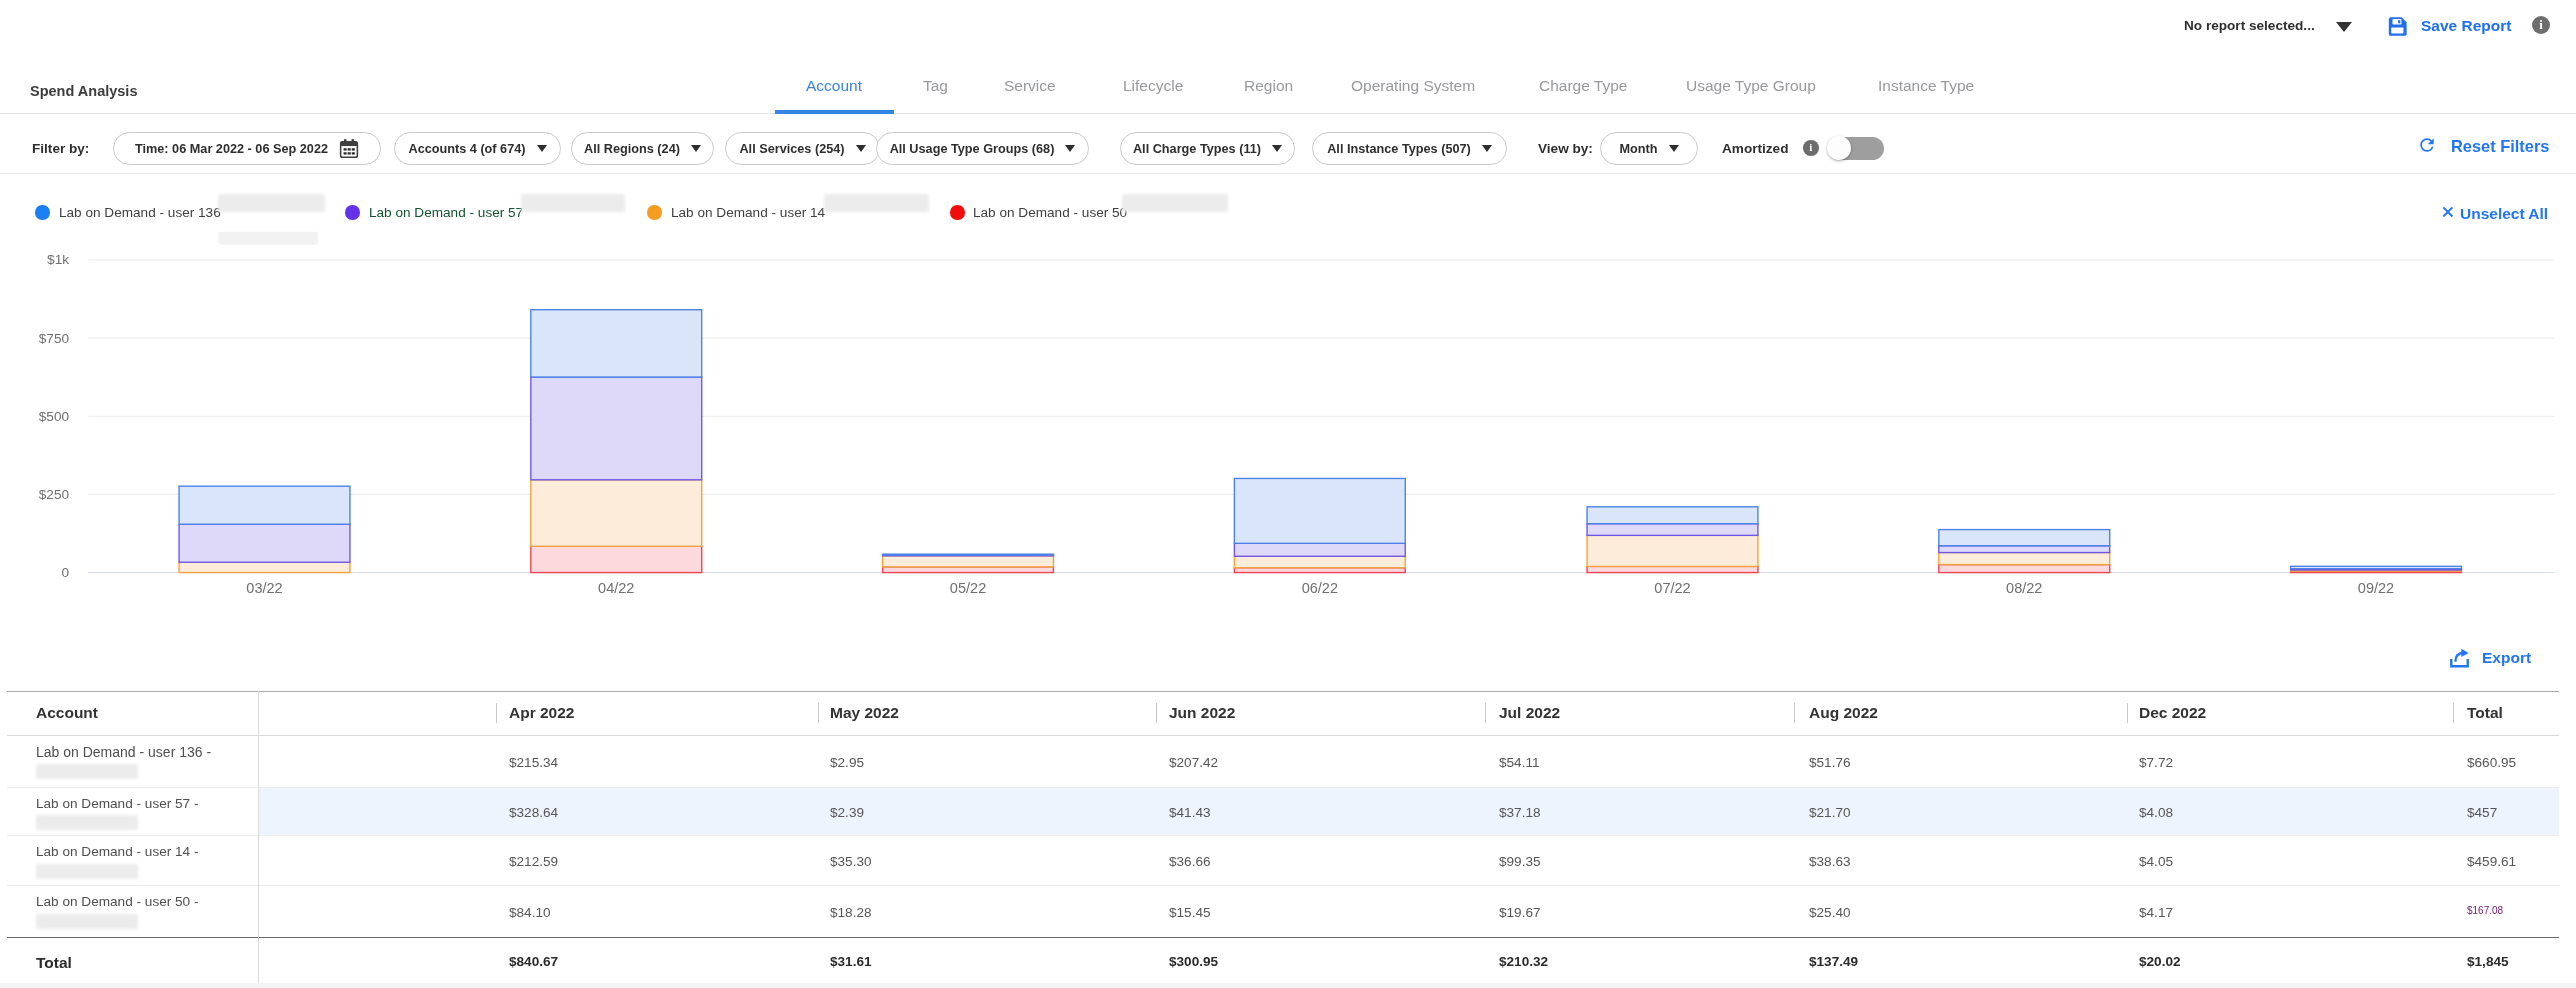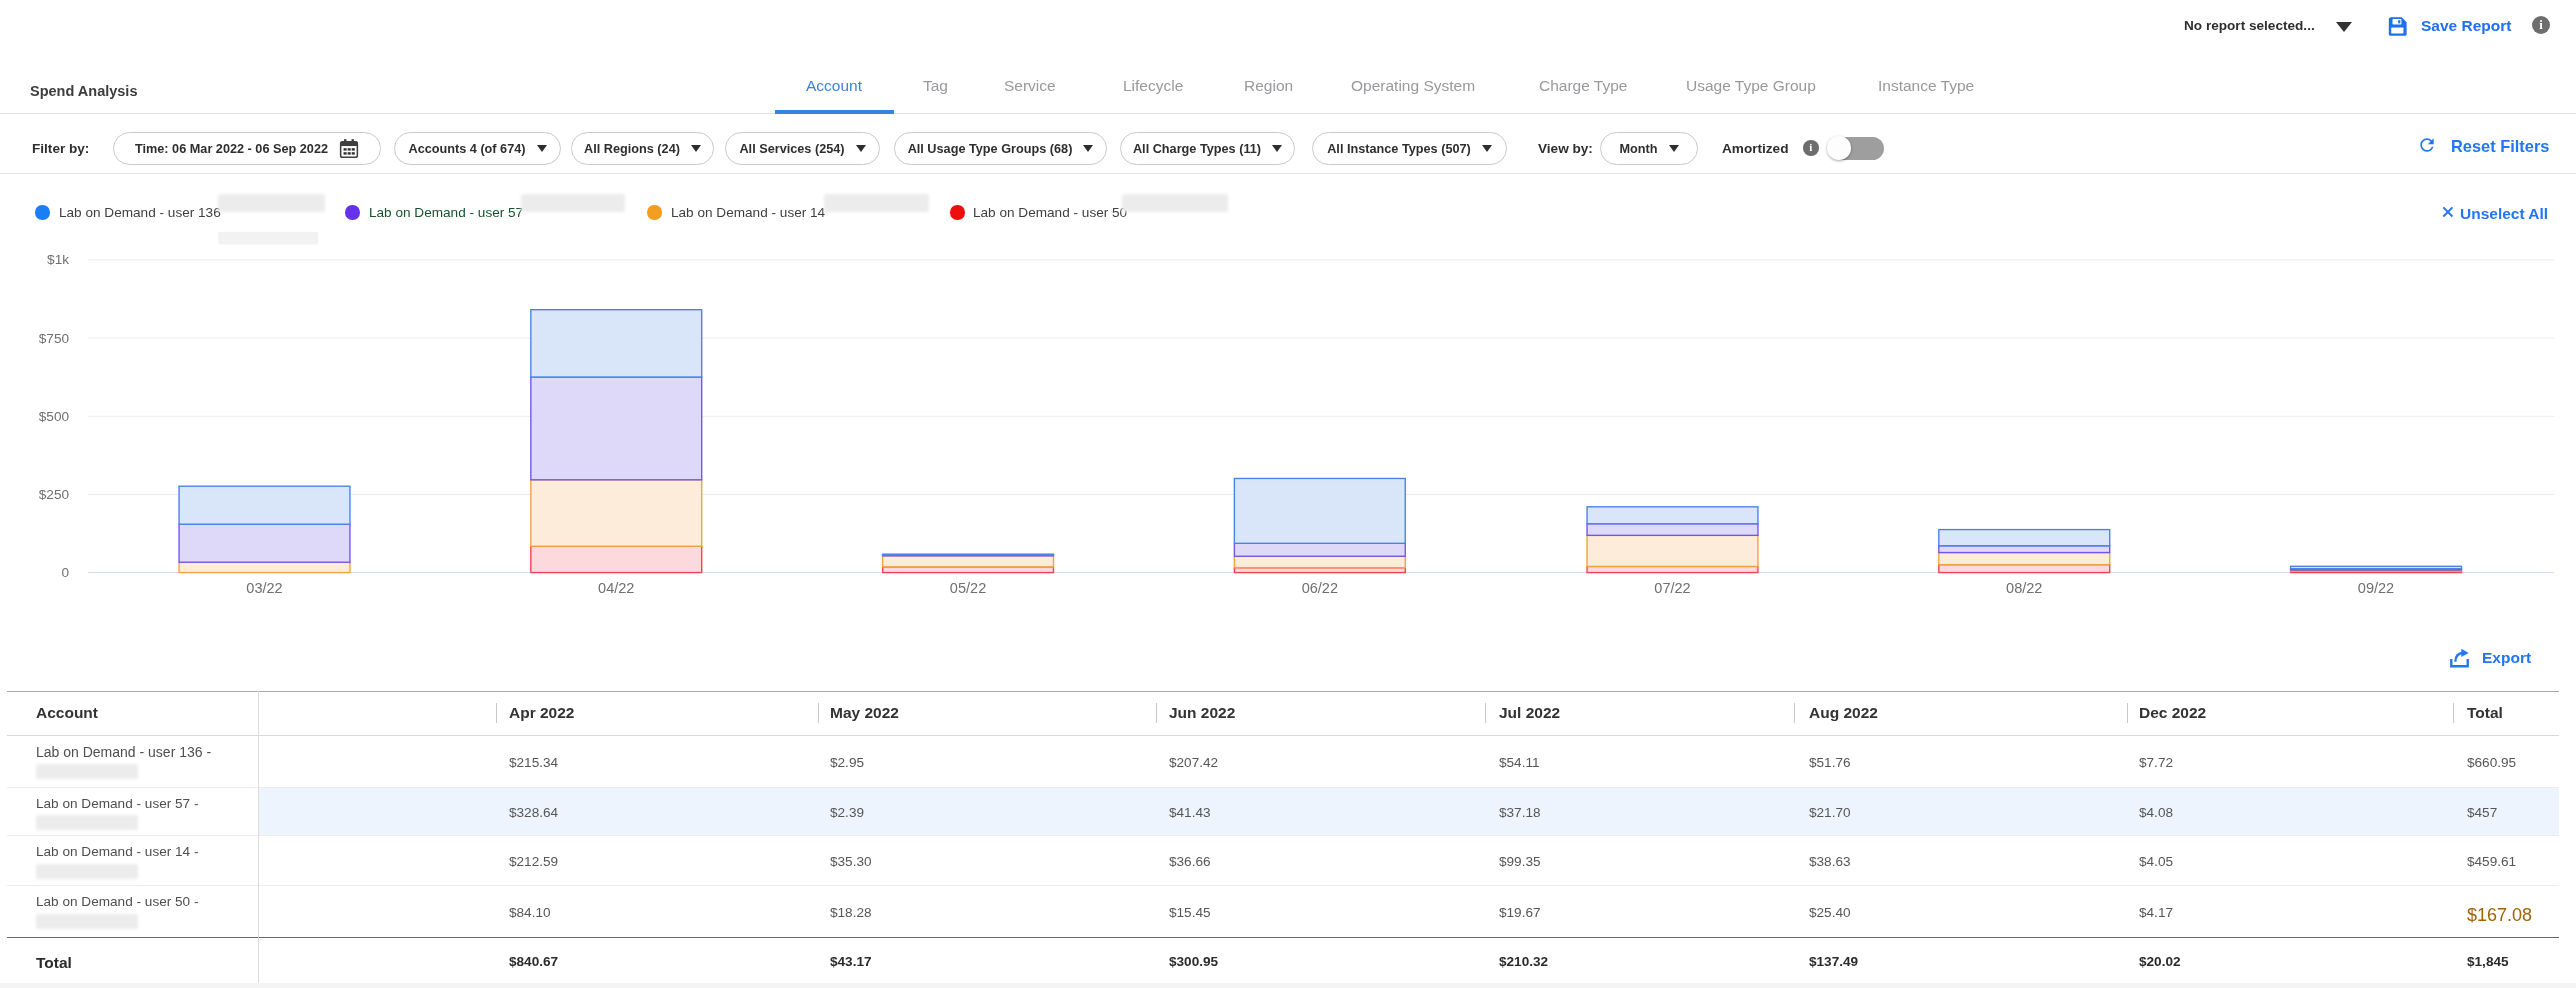--- a/index.html
+++ b/index.html
@@ -45,21 +45,21 @@
         <rect x="9.5" y="11.2" width="3.4" height="2.6"></rect>
         <rect x="14" y="11.2" width="3.4" height="2.6"></rect>
 <rect x="5" y="15.6" width="3.4" height="2.6"></rect>
         <rect x="9.5" y="15.6" width="3.4" height="2.6"></rect>
         <rect x="14" y="15.6" width="3.4" height="2.6"></rect>
       </g>
     </svg></div>
 <div class="pill" style="left:394px;width:167px">Accounts 4 (of 674)<span class="caret"></span></div>
 <div class="pill" style="left:571px;width:143px">All Regions (24)<span class="caret"></span></div>
 <div class="pill" style="left:725px;width:155px">All Services (254)<span class="caret"></span></div>
-<div class="pill" style="left:894px;width:213px">All Usage Type Groups (68)<span class="caret"></span></div>
+<div class="pill" style="left:876px;width:213px">All Usage Type Groups (68)<span class="caret"></span></div>
 <div class="pill" style="left:1120px;width:175px">All Charge Types (11)<span class="caret"></span></div>
 <div class="pill" style="left:1312px;width:195px">All Instance Types (507)<span class="caret"></span></div>
 <div class="abs b" style="left:1538px;top:141px;font-size:13.6px;color:#2e2e2e">View by:</div>
 <div class="pill" style="left:1600px;width:98px">Month<span class="caret"></span></div>
 <div class="abs b" style="left:1722px;top:141px;font-size:13.6px;color:#2e2e2e">Amortized</div>
 <div class="abs" style="left:1803px;top:140px;width:15.5px;height:15.5px;border-radius:50%;background:#6d6d6d;color:#fff;font-size:11px;font-weight:bold;text-align:center;line-height:15.5px;font-family:'Liberation Serif',serif">i</div>
 <div class="abs" style="left:1831px;top:137px;width:53px;height:23px;border-radius:11.8px;background:#9e9e9e"></div>
 <div class="abs" style="left:1827px;top:136px;width:23.6px;height:23.6px;border-radius:50%;background:#fdfdfd;box-shadow:0 0.9px 2.7px rgba(0,0,0,.35)"></div>
 <svg class="abs" style="left:2417px;top:135px" width="20" height="20" viewBox="0 0 24 24">
 <path d="M17.65 6.35A7.95 7.95 0 0 0 12 4c-4.42 0-7.99 3.58-7.99 8s3.57 8 7.99 8c3.73 0 6.84-2.55 7.73-6h-2.08A5.99 5.99 0 0 1 12 18c-3.31 0-6-2.69-6-6s2.69-6 6-6c1.66 0 3.14.69 4.22 1.78L13 11h7V4l-2.35 2.35z" fill="#2276f3"></path>
@@ -188,22 +188,22 @@
 <div class="abs" style="left:2139px;top:854px;font-size:13.6px;color:#565656">$4.05</div>
 <div class="abs" style="left:2467px;top:854px;font-size:13.6px;color:#565656">$459.61</div>
 <div class="abs" style="left:36px;top:894px;font-size:13.6px;color:#4f4f4f">Lab on Demand - user 50 -</div>
 <div class="blur" style="left:36px;top:914px;width:102px;height:14.5px"></div>
 <div class="abs" style="left:509px;top:905px;font-size:13.6px;color:#565656">$84.10</div>
 <div class="abs" style="left:830px;top:905px;font-size:13.6px;color:#565656">$18.28</div>
 <div class="abs" style="left:1169px;top:905px;font-size:13.6px;color:#565656">$15.45</div>
 <div class="abs" style="left:1499px;top:905px;font-size:13.6px;color:#565656">$19.67</div>
 <div class="abs" style="left:1809px;top:905px;font-size:13.6px;color:#565656">$25.40</div>
 <div class="abs" style="left:2139px;top:905px;font-size:13.6px;color:#565656">$4.17</div>
-<div class="abs" style="left:2467px;top:905px;font-size:18px;color:#a16207">$167.08</div>
+<div class="abs" style="left:2467px;top:905px;font-size:10px;color:#701a75">$167.08</div>
 <div class="abs b" style="left:36px;top:954px;font-size:15.5px;color:#2b2b2b">Total</div>
 <div class="abs b" style="left:509px;top:954px;font-size:13.6px;color:#2b2b2b">$840.67</div>
-<div class="abs b" style="left:830px;top:954px;font-size:13.6px;color:#2b2b2b">$43.17</div>
+<div class="abs b" style="left:830px;top:954px;font-size:13.6px;color:#2b2b2b">$31.61</div>
 <div class="abs b" style="left:1169px;top:954px;font-size:13.6px;color:#2b2b2b">$300.95</div>
 <div class="abs b" style="left:1499px;top:954px;font-size:13.6px;color:#2b2b2b">$210.32</div>
 <div class="abs b" style="left:1809px;top:954px;font-size:13.6px;color:#2b2b2b">$137.49</div>
 <div class="abs b" style="left:2139px;top:954px;font-size:13.6px;color:#2b2b2b">$20.02</div>
 <div class="abs b" style="left:2467px;top:954px;font-size:13.6px;color:#2b2b2b">$1,845</div>
 
 
 </body></html>

